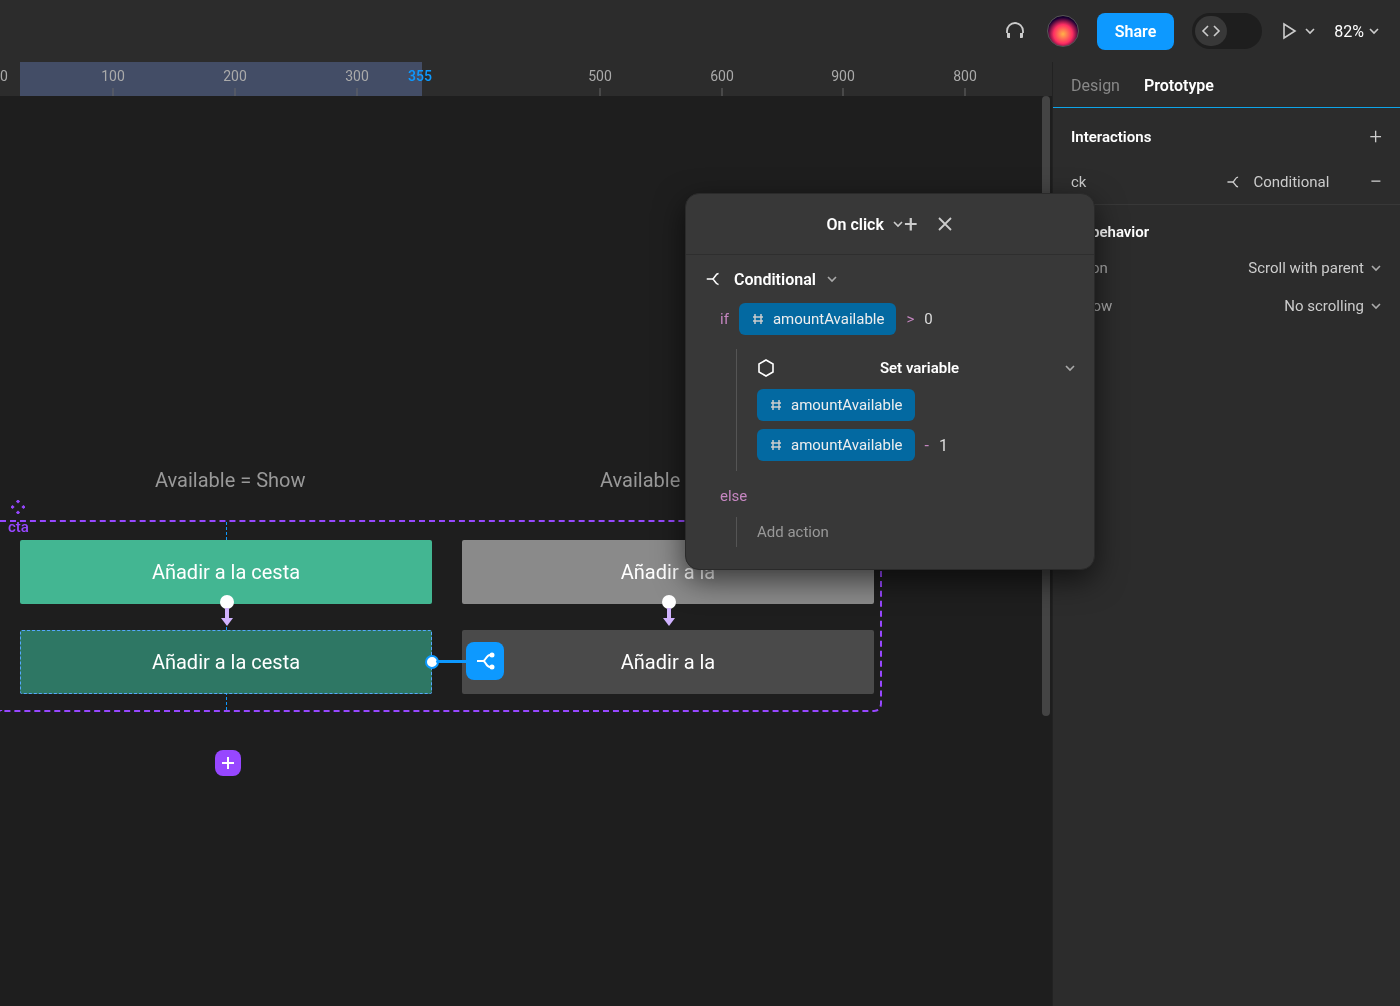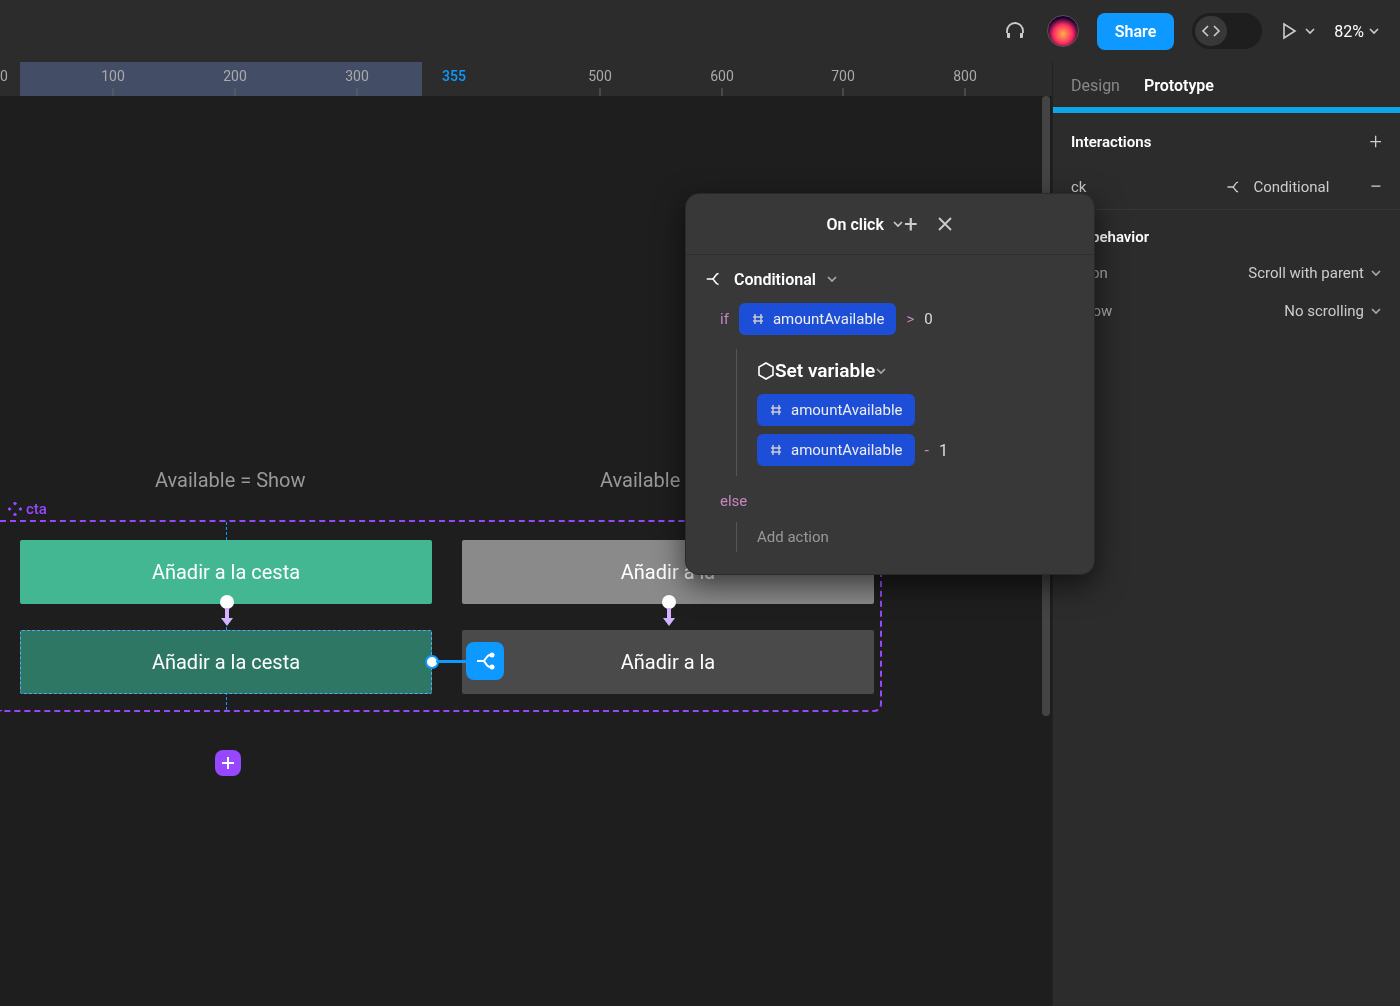--- a/index.html
+++ b/index.html
@@ -83,21 +83,21 @@
     background:#444; border-radius:4px;
   }
 
   .variant-label {
     position:absolute;
     color:#999; font-size:20px;
   }
   .cta-label {
     position:absolute; left:8px; top:404px;
     color:#9747ff; font-size:15px; font-weight:500;
-    display:flex; align-items:center; gap:4px;
+    display:flex; align-items:center; gap:4px;flex-direction:column;
   }
   .dashed-group {
     position:absolute; left:0; top:424px; width:882px; height:192px;
     border: 2px dashed #9747ff;
     border-left:none;
     border-radius: 0 8px 8px 0;
   }
   .btn-variant {
     position:absolute;
     width:412px; height:64px;
@@ -143,21 +143,21 @@
 
   
   .sidebar {
     position:absolute; top:62px; right:0; bottom:0; width:348px;
     background:#2c2c2c;
     border-left:1px solid #222;
     color:#ccc;
   }
   .tabs {
     display:flex; gap:24px; padding:14px 18px 12px;
-    border-bottom:6px solid #0ea5e9;
+    border-bottom:1px solid #0ea5e9;
     font-size:16px;
   }
   .tabs .tab { color:#888; cursor:pointer; }
   .tabs .tab.active { color:#fff; font-weight:600; }
   .section-title-row {
     display:flex; align-items:center; justify-content:space-between;
     padding:16px 18px 10px; font-size:15px; font-weight:600; color:#fff;
   }
   .plus-icon { font-size:22px; color:#ccc; cursor:pointer; font-weight:300; }
   .inter-row {
@@ -199,34 +199,35 @@
     border-bottom:1px solid #2e2e2e;
   }
   .pop-head .title { display:flex; align-items:center; gap:8px; font-weight:600; color:#fff; font-size:16px; }
   .pop-head .acts { display:flex; align-items:center; gap:18px; }
   .pop-body { padding: 14px 18px 22px; }
   .cond-row { display:flex; align-items:center; gap:10px; font-weight:600; color:#fff; font-size:16px; margin-bottom:14px; }
   .if-row { display:flex; align-items:center; gap:10px; margin:8px 0 14px 16px; font-size:15px; }
   .kw-if { color:#c586c0; font-style:normal; }
   .pill {
     display:inline-flex; align-items:center; gap:8px;
-    background:#1d4ed8; border-radius:6px;
+    background:#0369a1; border-radius:6px;
     padding:7px 12px; color:#eee; font-size:15px;
   }
   .op { color:#c586c0; }
   .num { color:#ddd; }
   .nested {
     margin-left: 32px;
     border-left:1px solid #555;
     padding:2px 0 2px 20px;
   }
   .setvar-row {
     display:flex; align-items:center; 
-    font-weight:600; color:#fff; font-size:19px;
+    font-weight:600; color:#fff; font-size:15px;
     margin:8px 0 12px;
+    justify-content:space-between;
   }
   .pill-row { margin:8px 0; }
   .expr-row { display:flex; align-items:center; gap:10px; }
   .else-kw { color:#c586c0; margin:16px 0 12px 16px; font-size:15px; }
   .addact {
     margin-left:32px; padding-left:20px; border-left:1px solid #555;
     color:#999; font-size:15px; padding-top:6px; padding-bottom:6px; cursor:pointer;
   }
 
   svg { display:block; }
@@ -266,24 +267,24 @@
       </svg>
   </span>
 </div>
 
 <div class="ruler">
   <div class="selband" style="left:20px; width:402px;"></div>
   <span class="tick" style="left:0px;">20</span>
   <span class="tick" style="left:113px;">100</span>
   <span class="tick" style="left:235px;">200</span>
   <span class="tick" style="left:357px;">300</span>
-  <span class="tick sel" style="left:454px;">355</span>
+  <span class="tick sel" style="left:420px;">355</span>
   <span class="tick" style="left:600px;">500</span>
   <span class="tick" style="left:722px;">600</span>
-  <span class="tick" style="left:843px;">700</span>
+  <span class="tick" style="left:843px;">900</span>
   <span class="tick" style="left:965px;">800</span>
   <span class="mark" style="left:113px;"></span>
   <span class="mark" style="left:235px;"></span>
   <span class="mark" style="left:357px;"></span>
   <span class="mark" style="left:600px;"></span>
   <span class="mark" style="left:722px;"></span>
   <span class="mark" style="left:843px;"></span>
   <span class="mark" style="left:965px;"></span>
 </div>
 

